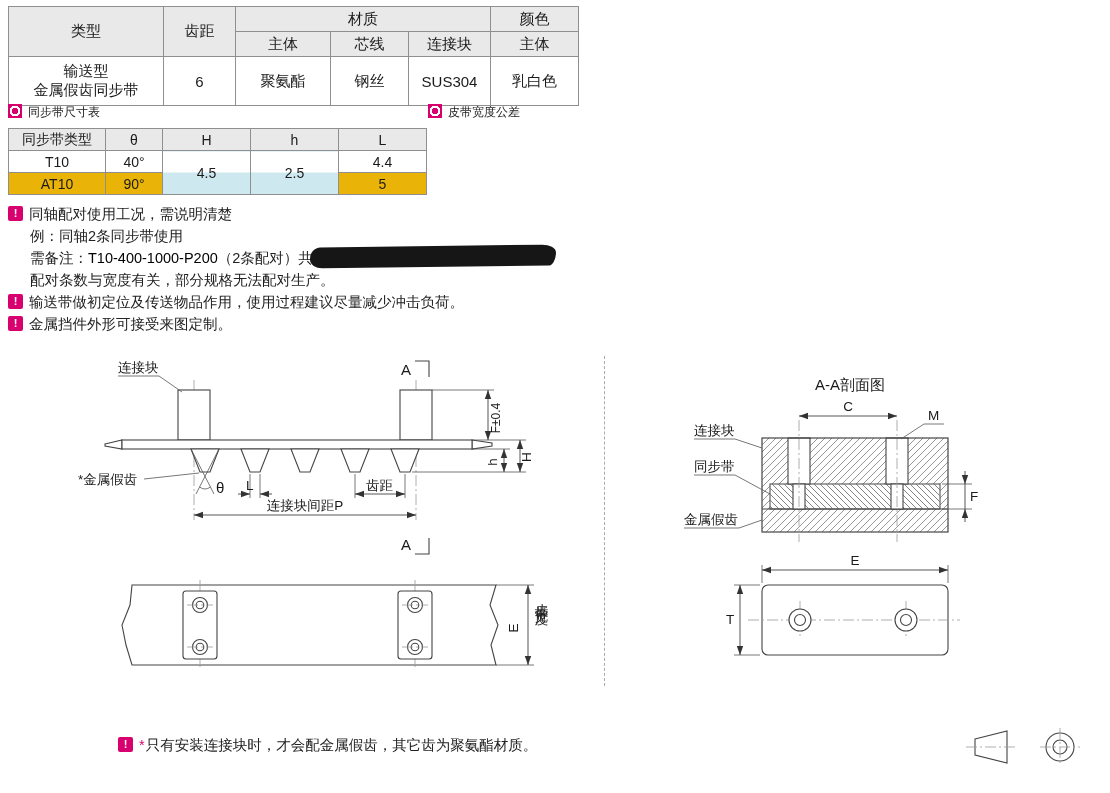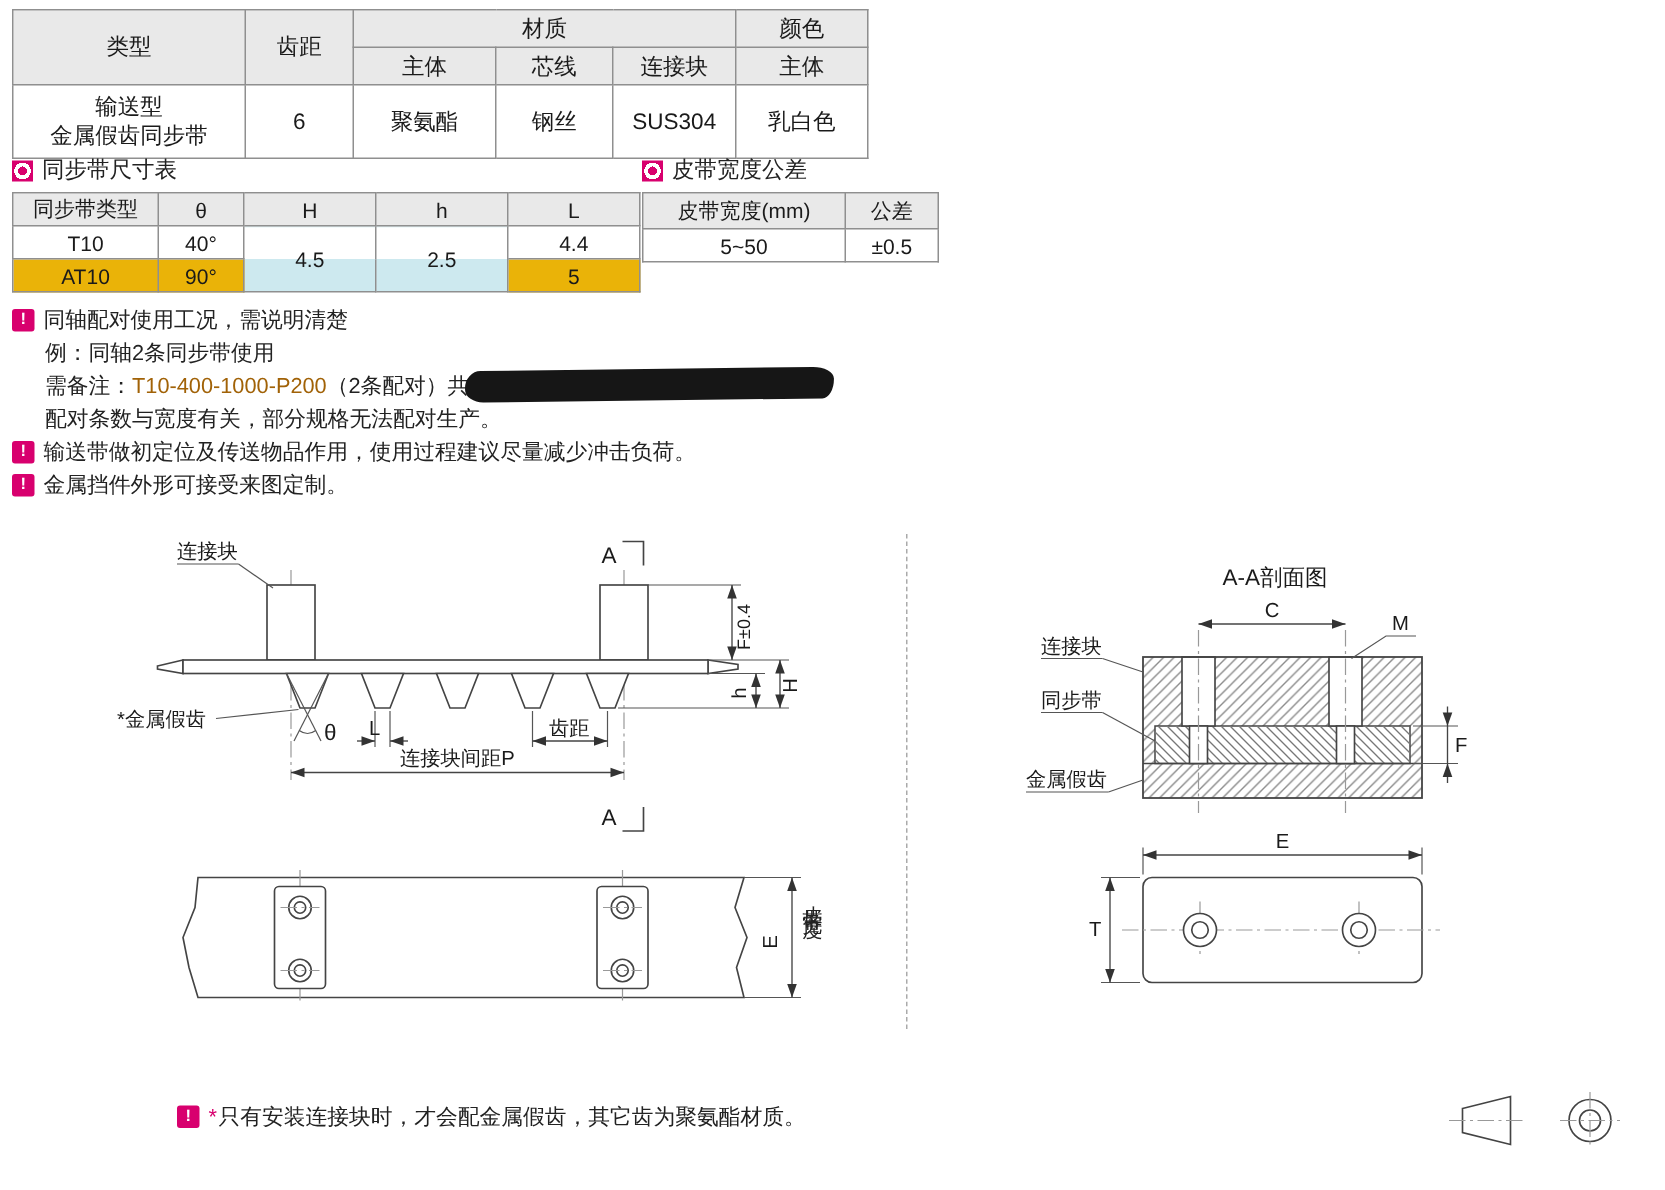--- a/index.html
+++ b/index.html
@@ -11,27 +11,27 @@
   .spec{left:8px;top:6px;font-size:15px}
   .spec td{height:24px}
   .spec tr.bd td{height:48px}
   .dim{left:8px;top:128px;font-size:14px}
   .dim td{height:21px}
   .dim tr.hl td{background:#eab308}
   .dim td.merge2{background:linear-gradient(to bottom,#ffffff 50%,#cde9ef 50%)}
   .tol{left:428px;top:128px;font-size:14px}
   .tol td{height:21px}
   .tol tr.hd td{height:23px}
-  .sec-title{position:absolute;display:flex;align-items:center;gap:6px;font-size:15px;color:#222}
+  .sec-title{position:absolute;display:flex;align-items:flex-start;gap:6px;font-size:12px;color:#222}
   .icon-ring{width:14px;height:14px;display:inline-block;
              background:radial-gradient(circle,#d8006e 0 3px,#ffffff 3px 5.5px,#d8006e 5.5px)}
   .note{position:absolute;display:flex;align-items:flex-start;gap:6px;font-size:14.5px;line-height:20px;color:#222;white-space:nowrap}
   .icon-excl{flex:0 0 auto;width:15px;height:15px;margin-top:2px;background:#d8006e;color:#fff;
              font-weight:bold;font-size:11px;line-height:15px;text-align:center;border-radius:2px}
-  .blue{color:#a16207}
+  .blue{color:#000000}
   .star{color:#d8006e;margin-right:1px}
   .scribble{position:absolute;left:310px;top:246px;width:246px;height:21px;background:#161616;
             border-radius:12px 16px 9px 14px/13px 9px 15px 10px;transform:rotate(-0.7deg)}
   .vdivider{position:absolute;left:604px;top:356px;height:330px;border-left:1px dashed #aaa}
   .vtext{position:absolute;writing-mode:vertical-rl;font-size:13.5px;letter-spacing:3px;color:#222}
   .proj-label{position:absolute;left:957px;top:771px;font-size:15px;color:#737373}
   svg{position:absolute}
   svg text{font-family:"Liberation Sans","DejaVu Sans",sans-serif;font-size:13.5px;fill:#1a1a1a}
   svg text.big{font-size:15px}
   .fw{fill:#fff;stroke:#444;stroke-width:1.1}
@@ -113,36 +113,20 @@
       <td>90°</td>
       <td>5</td>
     </tr>
   </tbody>
     </table>
 
   <div class="sec-title" style="left:428px;top:104px">
     <span class="icon-ring"></span>
     <span>皮带宽度公差</span>
   </div>
-  <table class="tol">
-    <colgroup>
-        <col style="width:135px">
-        <col style="width:62px">
-      </colgroup>
-    <tbody>
-        <tr class="hd">
-      <td>皮带宽度(mm)</td>
-      <td>公差</td>
-    </tr>
-    <tr>
-      <td>5~50</td>
-      <td>±0.5</td>
-    </tr>
-  </tbody>
-    </table>
 
   <div class="note" style="left:8px;top:204px">
     <span class="icon-excl">!</span>
     <span>同轴配对使用工况，需说明清楚</span>
   </div>
   <div class="note" style="left:30px;top:226px">
     <span>例：同轴2条同步带使用</span>
   </div>
   <div class="note" style="left:30px;top:248px;gap:0">
     <span>需备注：</span>

